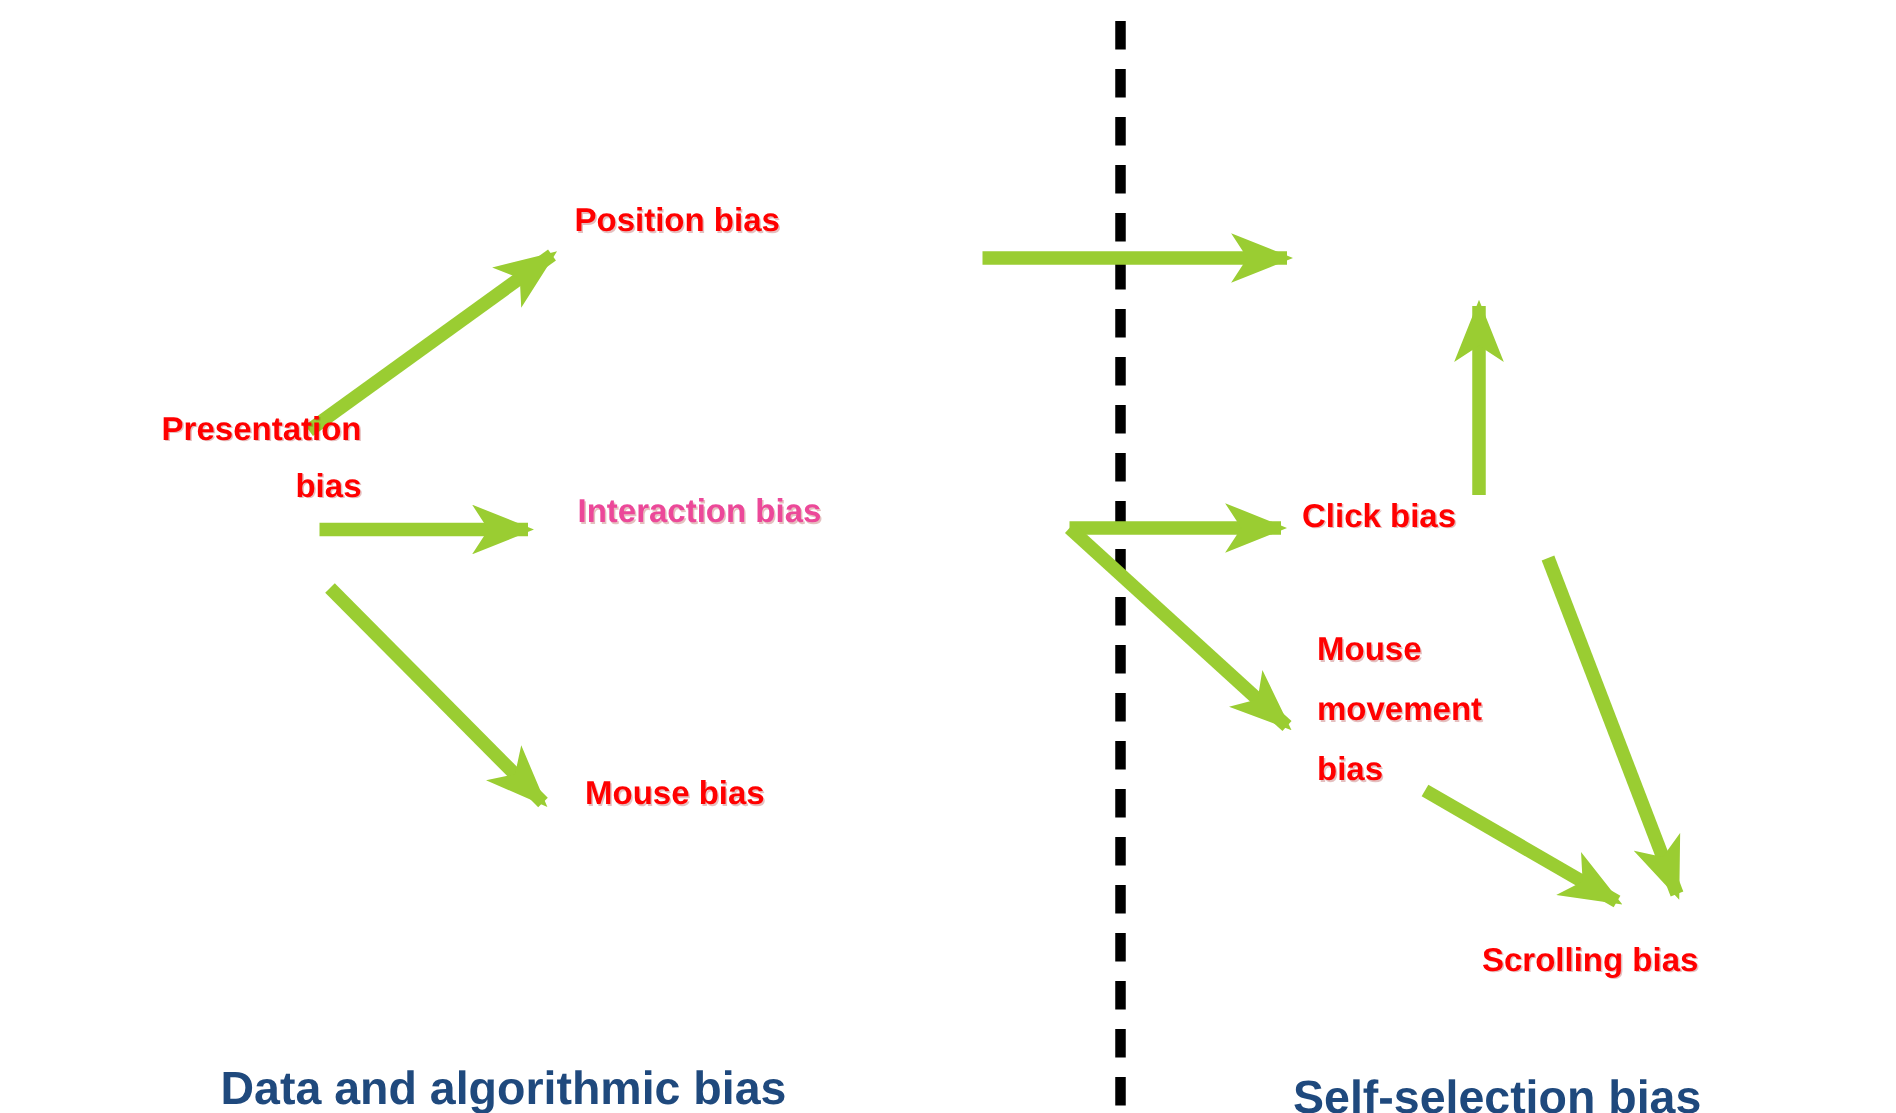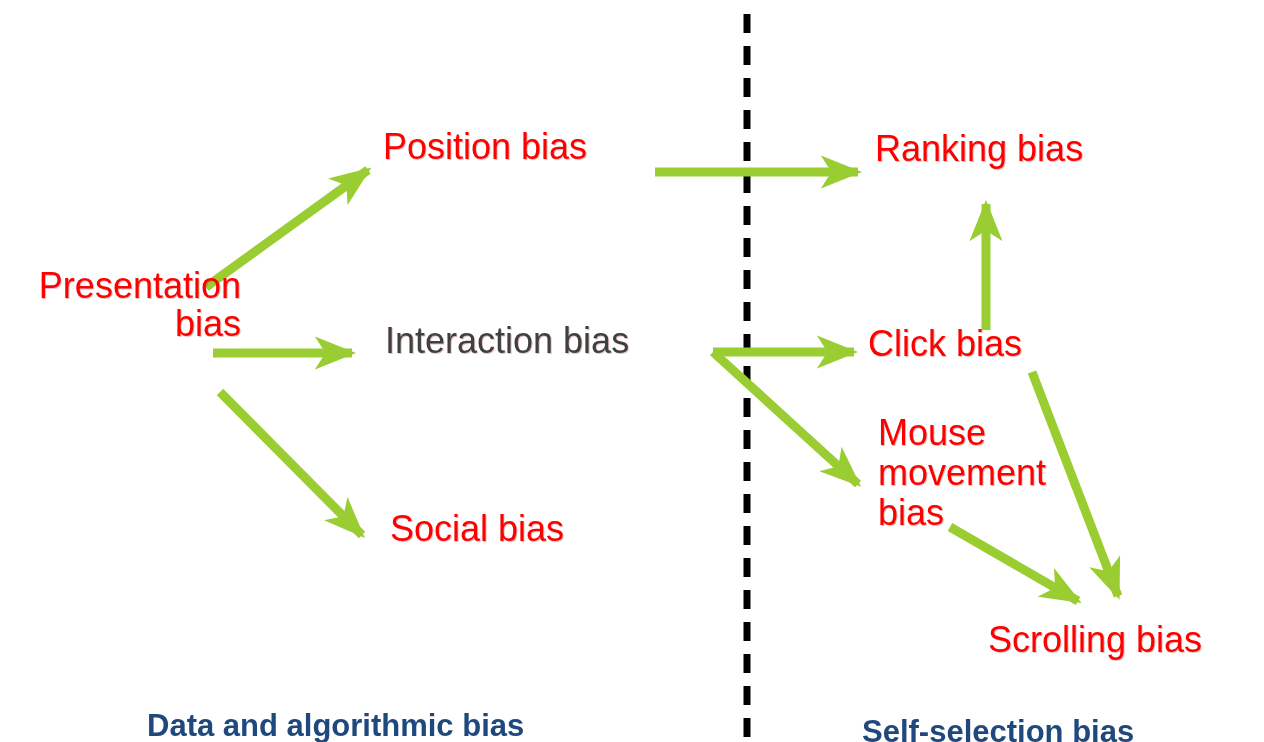--- a/index.html
+++ b/index.html
@@ -2,22 +2,22 @@
 <html><head>
 <meta charset="utf-8">
 <style>
   html,body{margin:0;padding:0;}
   body{width:1264px;height:742px;background:#ffffff;overflow:hidden;}
   .stage{position:relative;width:1264px;height:742px;background:#ffffff;}
   #arrow-layer{position:absolute;left:0;top:0;}
   .node{
     position:absolute;
     font-family:"Liberation Sans",sans-serif;
-    font-weight:normal;
-    font-size:36px;
+    font-weight:bold;
+    font-size:22px;
     line-height:38px;
     white-space:pre-line;
     text-shadow:1px 1px 0 rgba(150,0,0,0.25);
   }
   .caption{
     position:absolute;
     font-family:"Liberation Sans",sans-serif;
     font-weight:bold;
     font-size:31px;
     line-height:36px;
@@ -44,23 +44,22 @@
       <line x1="713" y1="352" x2="854" y2="352" stroke="#9acd32" stroke-width="9" marker-end="url(#ah)"></line>
       <line x1="713" y1="352" x2="858" y2="484" stroke="#9acd32" stroke-width="9" marker-end="url(#ah)"></line>
       <line x1="986" y1="330" x2="986" y2="204" stroke="#9acd32" stroke-width="9" marker-end="url(#ah)"></line>
       <line x1="1032" y1="372" x2="1118" y2="596" stroke="#9acd32" stroke-width="9" marker-end="url(#ah)"></line>
       <line x1="950" y1="527" x2="1078" y2="601" stroke="#9acd32" stroke-width="9" marker-end="url(#ah)"></line>
     </svg>
 
   <div class="node" style="left: 25px; top: 267px; width: 216px; text-align: right; line-height: 38px; color: rgb(255, 0, 0);">Presentation
 bias</div>
   <div class="node" style="left: 383px; top: 128px; color: rgb(255, 0, 0);">Position bias</div>
-  <div class="node" style="left: 385px; top: 322px; color: #404040;">Interaction bias</div>
-  <div class="node" style="left: 390px; top: 510px; color: rgb(255, 0, 0);">Social bias</div>
-  <div class="node" style="left: 875px; top: 130px; color: rgb(255, 0, 0);">Ranking bias</div>
+  <div class="node" style="left: 385px; top: 322px; color: #ec4899;">Interaction bias</div>
+  <div class="node" style="left: 390px; top: 510px; color: rgb(255, 0, 0);">Mouse bias</div>
   <div class="node" style="left: 868px; top: 325px; color: rgb(255, 0, 0); text-align: right;">Click bias</div>
   <div class="node" style="left: 878px; top: 403px; line-height: 40px; color: rgb(255, 0, 0); margin-top: 10px;">Mouse
 movement
 bias</div>
   <div class="node" style="left: 988px; top: 600px; color: rgb(255, 0, 0); margin-top: 21px;">Scrolling bias</div>
 
   <div class="caption" style="left: 147px; top: 663px; color: rgb(31, 73, 125);">Data and algorithmic bias</div>
   <div class="caption" style="left: 862px; top: 669px; color: rgb(31, 73, 125);">Self-selection bias</div>
 
 </div>

